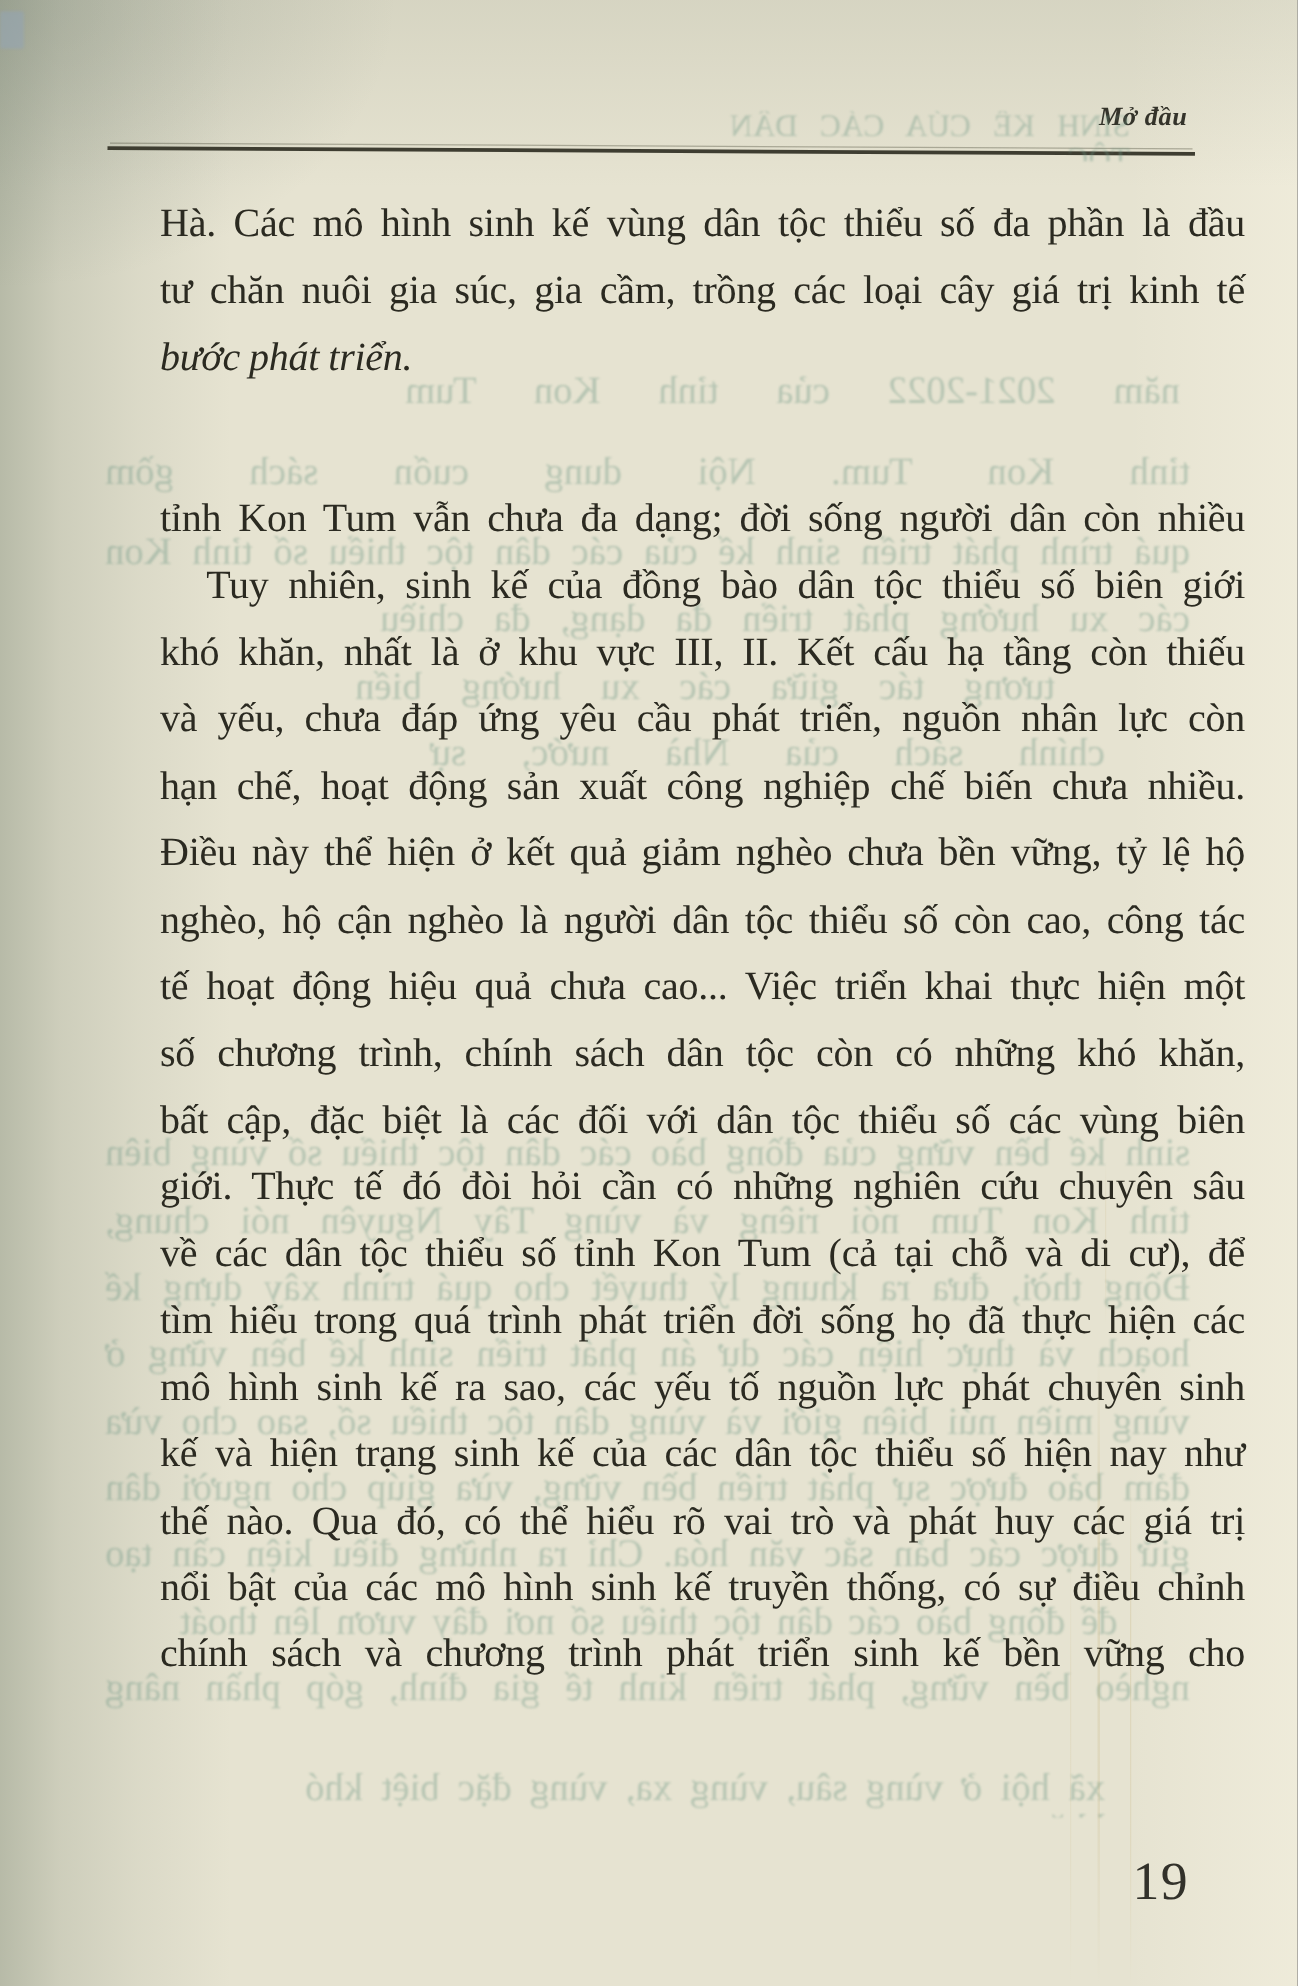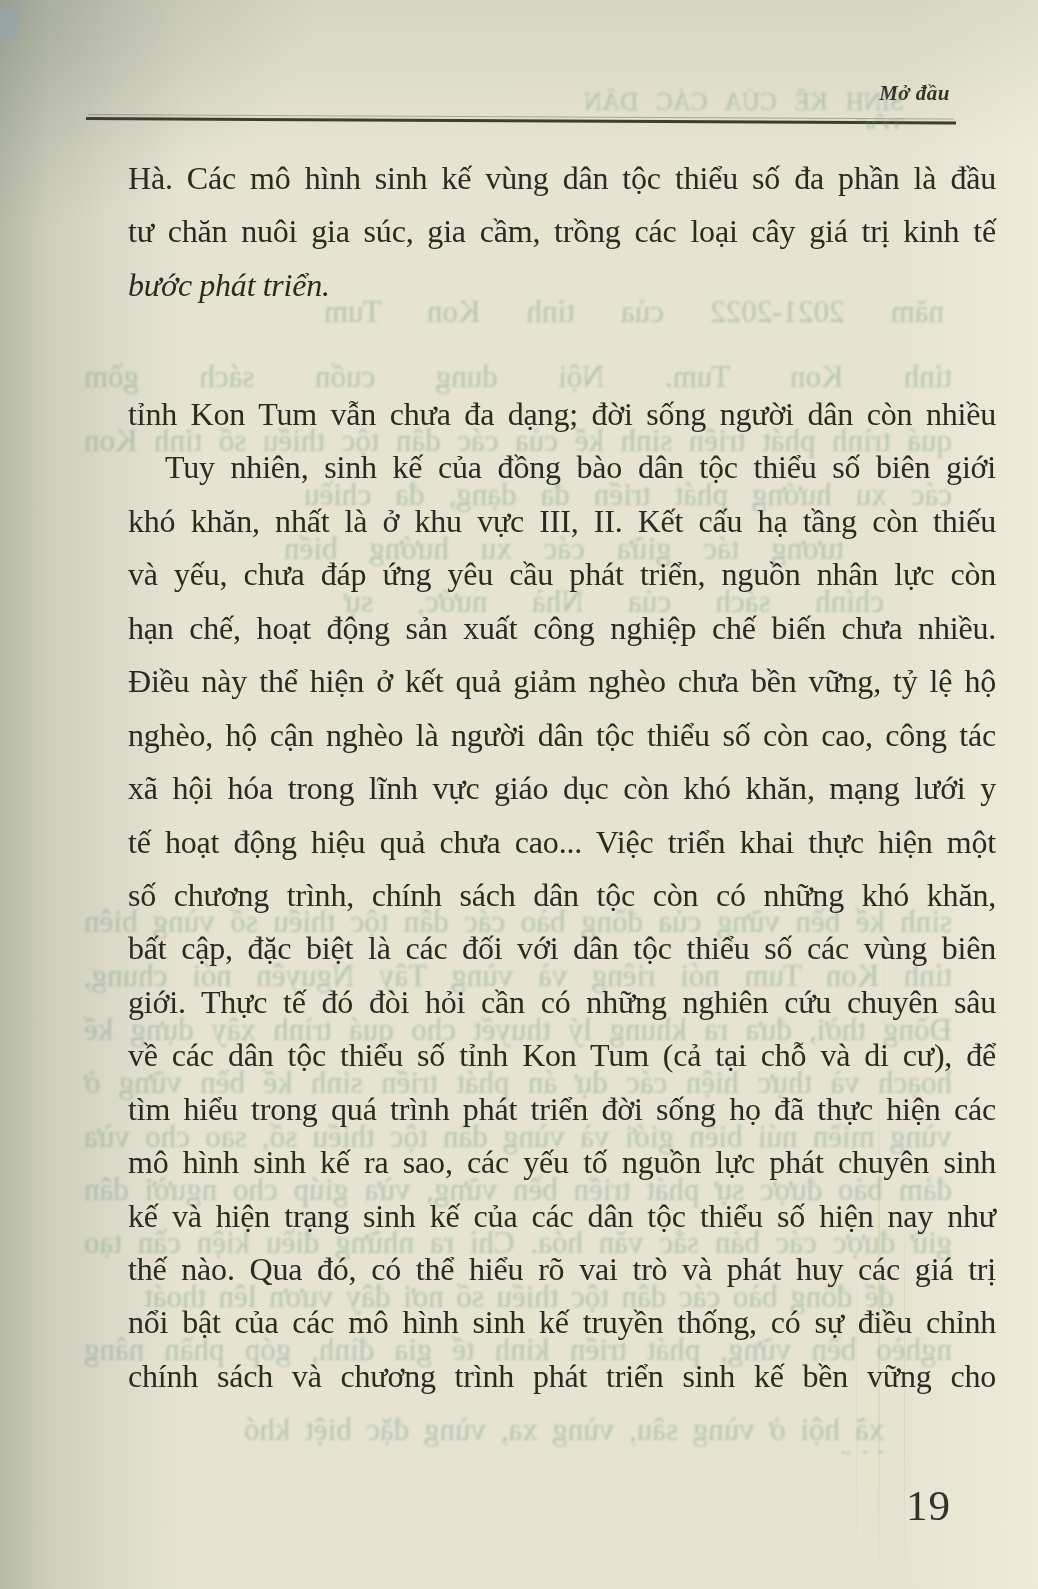--- a/index.html
+++ b/index.html
@@ -127,21 +127,20 @@
         <div class="line last">bước phát triển.</div>
       </div>
       <div class="para" style="top: 388px;">
         <div class="line">tỉnh Kon Tum vẫn chưa đa dạng; đời sống người dân còn nhiều</div>
         <div class="line indent">Tuy nhiên, sinh kế của đồng bào dân tộc thiểu số biên giới</div>
         <div class="line">khó khăn, nhất là ở khu vực III, II. Kết cấu hạ tầng còn thiếu</div>
         <div class="line">và yếu, chưa đáp ứng yêu cầu phát triển, nguồn nhân lực còn</div>
         <div class="line">hạn chế, hoạt động sản xuất công nghiệp chế biến chưa nhiều.</div>
         <div class="line">Điều này thể hiện ở kết quả giảm nghèo chưa bền vững, tỷ lệ hộ</div>
         <div class="line">nghèo, hộ cận nghèo là người dân tộc thiểu số còn cao, công tác</div>
-        <div class="line">xã hội hóa trong lĩnh vực giáo dục còn khó khăn, mạng lưới y</div>
         <div class="line">tế hoạt động hiệu quả chưa cao... Việc triển khai thực hiện một</div>
         <div class="line">số chương trình, chính sách dân tộc còn có những khó khăn,</div>
         <div class="line">bất cập, đặc biệt là các đối với dân tộc thiểu số các vùng biên</div>
         <div class="line">giới. Thực tế đó đòi hỏi cần có những nghiên cứu chuyên sâu</div>
         <div class="line">về các dân tộc thiểu số tỉnh Kon Tum (cả tại chỗ và di cư), để</div>
         <div class="line">tìm hiểu trong quá trình phát triển đời sống họ đã thực hiện các</div>
         <div class="line">mô hình sinh kế ra sao, các yếu tố nguồn lực phát chuyên sinh</div>
         <div class="line">kế và hiện trạng sinh kế của các dân tộc thiểu số hiện nay như</div>
         <div class="line">thế nào. Qua đó, có thể hiểu rõ vai trò và phát huy các giá trị</div>
         <div class="line">nổi bật của các mô hình sinh kế truyền thống, có sự điều chỉnh</div>

